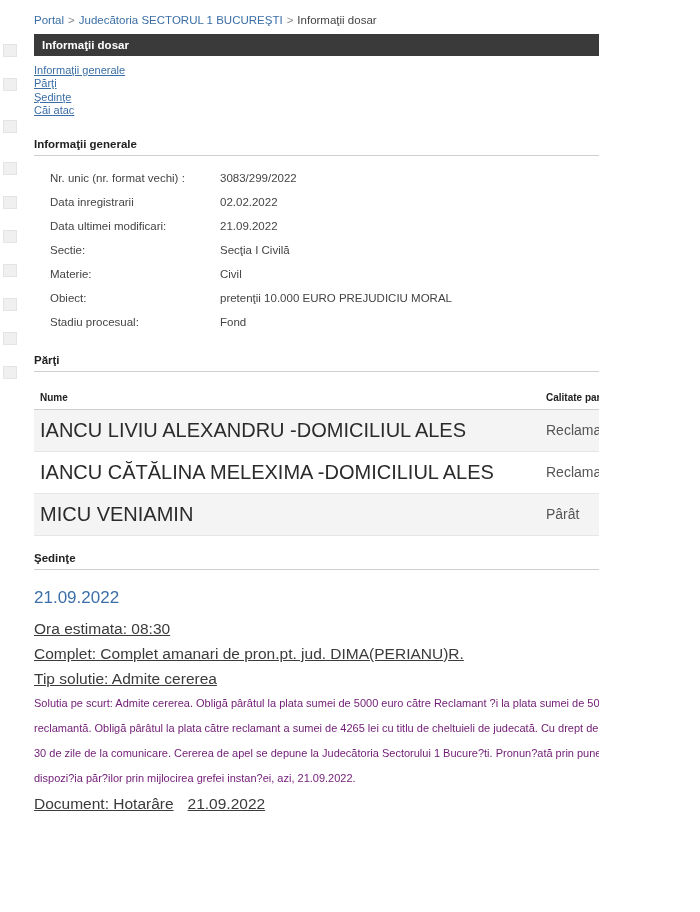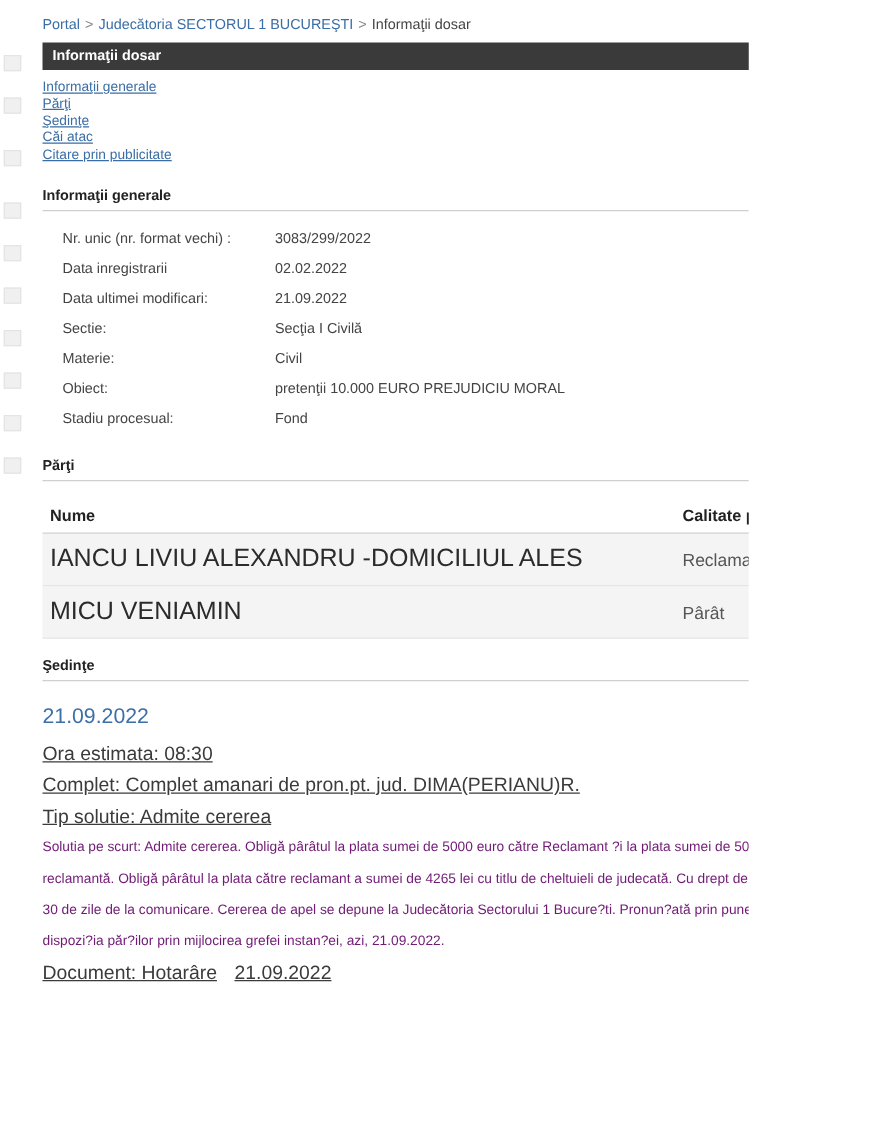--- a/index.html
+++ b/index.html
@@ -109,21 +109,21 @@
 
   .parties {
     margin-left: 10px;
     margin-top: 16px;
     width: 656px;
     border-collapse: collapse;
     font-size: 11.5px;
   }
   .parties th {
     text-align: left;
-    font-size: 13px;
+    font-size: 10px;
     font-weight: bold;
     color: #222222;
     padding: 4px 6px 6px 6px;
     border-bottom: 1px solid #cfcfcf;
   }
   .parties td {
     padding: 9px 6px;
     border-bottom: 1px solid #e6e6e6;
     color: #333333;
   }
@@ -187,21 +187,20 @@
       <a href="#">Portal</a><span class="sep">&gt;</span><a href="#">Judecătoria SECTORUL 1 BUCUREŞTI</a><span class="sep">&gt;</span><span class="plain">Informaţii dosar</span>
     </div>
 
     <div class="bar">Informaţii dosar</div>
 
     <div class="toclinks">
       <a href="#">Informaţii generale</a>
       <a href="#">Părţi</a>
       <a href="#">Şedinţe</a>
       <a href="#">Căi atac</a>
-      <a href="#">Citare prin publicitate</a>
     </div>
 
     <div class="sec-head">Informaţii generale</div>
 
     <table class="kv">
       <tbody>
           <tr>
         <td class="k">Nr. unic (nr. format vechi) :</td>
         <td class="v">3083/299/2022</td>
       </tr>
@@ -235,20 +234,24 @@
     <div class="sec-head">Părţi</div>
 
     <table class="parties">
       <tbody>
           <tr>
         <th>Nume</th>
         <th>Calitate parte</th>
       </tr>
       <tr class="alt">
         <td class="name">IANCU LIVIU ALEXANDRU -DOMICILIUL ALES</td>
+        <td class="role">Reclamant</td>
+      </tr>
+      <tr>
+        <td class="name">IANCU CĂTĂLINA MELEXIMA -DOMICILIUL ALES</td>
         <td class="role">Reclamant</td>
       </tr>
       <tr class="alt">
         <td class="name">MICU VENIAMIN</td>
         <td class="role">Pârât</td>
       </tr>
     </tbody>
       </table>
 
     <div class="sec-head tight">Şedinţe</div>

